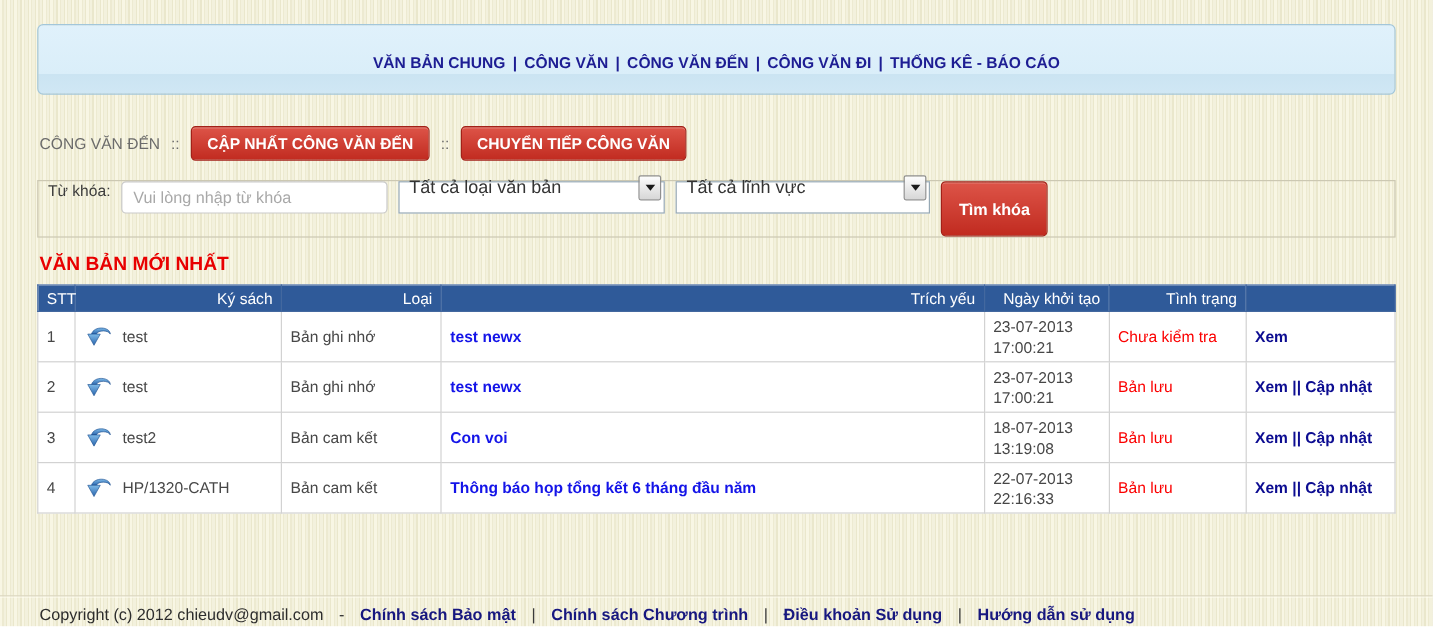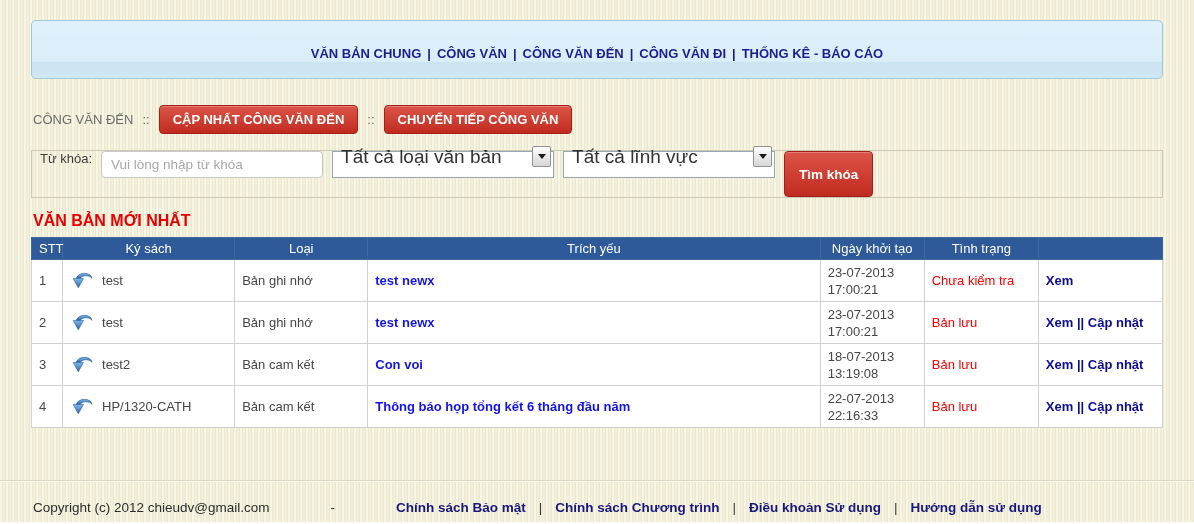--- a/index.html
+++ b/index.html
@@ -38,52 +38,52 @@
   .kw-label { color:#3c3c3c; font-size:13px; }
   .kw-input {
     width:222px; height:27px; border:1px solid #c9c9c9; border-radius:4px;
     padding:0 9px; font-size:13.5px; color:#444; background:#fff;
     font-family:"Liberation Sans","DejaVu Sans",sans-serif;
   }
   .kw-input::placeholder { color:#a8a8a8; }
   .fselect {
     height:27px; background:#fff; border:1px solid #96a8b4;
     display:flex; align-items:center; justify-content:space-between;
-    padding:0 2px 16px 8px; font-size:19px; color:#333; cursor:pointer;
+    padding:0 2px 16px 8px; font-size:15px; color:#333; cursor:pointer;
   }
   .fs-type  { width:222px; }
   .fs-field { width:212px; }
   .caret-box {
     width:19px; height:21px; border:1px solid #909090; border-radius:2px;
     background:linear-gradient(to bottom,#fdfdfd,#d7d7d7);
     display:flex; align-items:center; justify-content:center;
   }
   .caret { width:0; height:0; border-left:4px solid transparent; border-right:4px solid transparent; border-top:5px solid #1a1a1a; }
   .search-btn { padding:6px 14px; font-size:13.5px; }
   
   .section-title { margin:14px 0 7px 33px; color:#e80000; font-weight:bold; font-size:16px; }
   table { margin:0 31px; width:1132px; border-collapse:collapse; background:#fff; table-layout:fixed; }
   th {
-    background:#2f5a99; color:#fff; font-weight:normal; font-size:13px; text-align:center;
+    background:#2f5a99; color:#fff; font-weight:normal; font-size:13px; text-align:right;
     padding:3px 7px; height:22px; border:1px solid #43689f;
   }
   td { border:1px solid #d2d2d2; padding:0 7px; font-size:13px; color:#474747; height:42px; }
   table { border:1px solid #b9b9b9; }
   .doc-icon { vertical-align:middle; margin-right:7px; }
   .ky-label { vertical-align:middle; }
   .doc-link { color:#1414e8; font-weight:bold; text-decoration:none; cursor:pointer; }
   .date-line { line-height:17px; }
   .status { color:#fb0000; }
   .action-link { color:#0c0c91; font-weight:bold; text-decoration:none; cursor:pointer; }
   .action-sep { color:#0c0c91; font-weight:bold; }
   
   .footer {
-    margin-top:52px; border-top:1px solid #dcd8c1;
+    margin-top:68px; border-top:1px solid #dcd8c1;
     box-shadow:inset 0 1px 0 #fffef2;
-    padding:19px 0 0 33px; display:flex; align-items:center; font-size:13.5px;gap:48px;
+    padding:8px 0 0 33px; display:flex; align-items:center; font-size:13.5px;
   }
   .copyright { color:#2d2d2d; }
   .foot-dash { color:#2d2d2d; padding:0 13px; }
   .foot-link { color:#17177f; font-weight:bold; text-decoration:none; cursor:pointer; }
   .foot-sep  { color:#3a3a3a; padding:0 13px; }
 </style>
 </head>
 <body>
 
 <div class="page">

